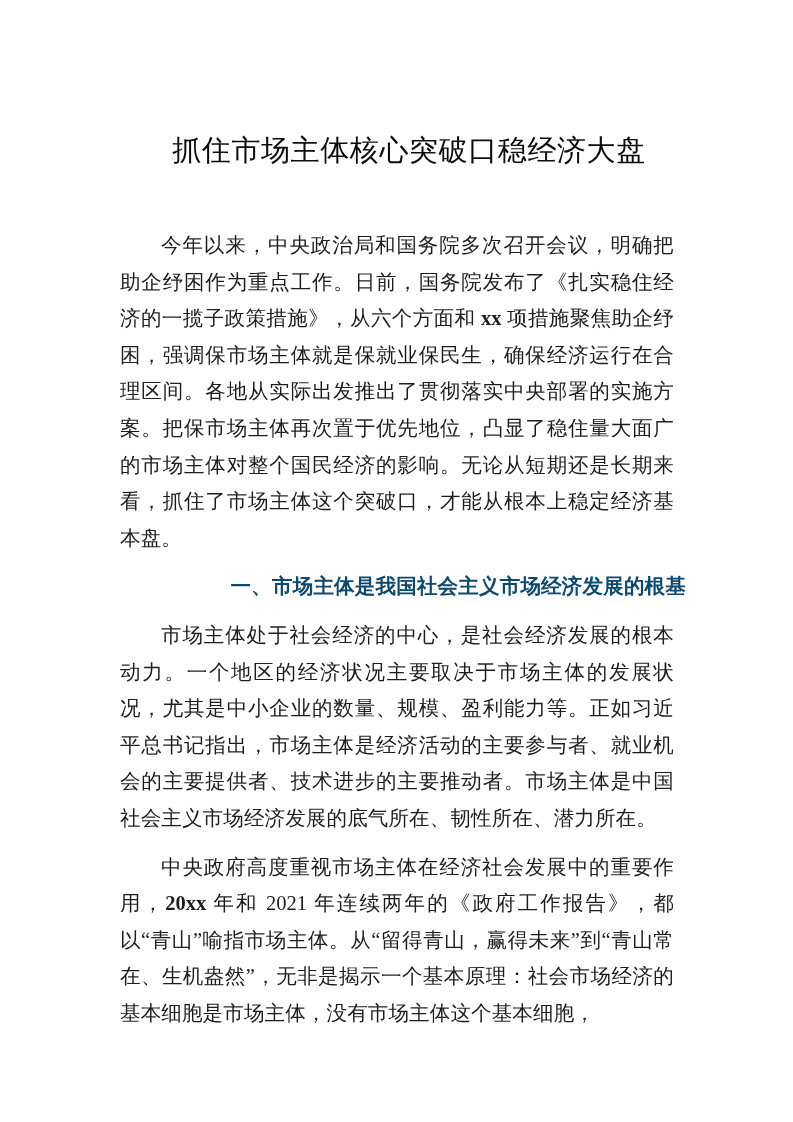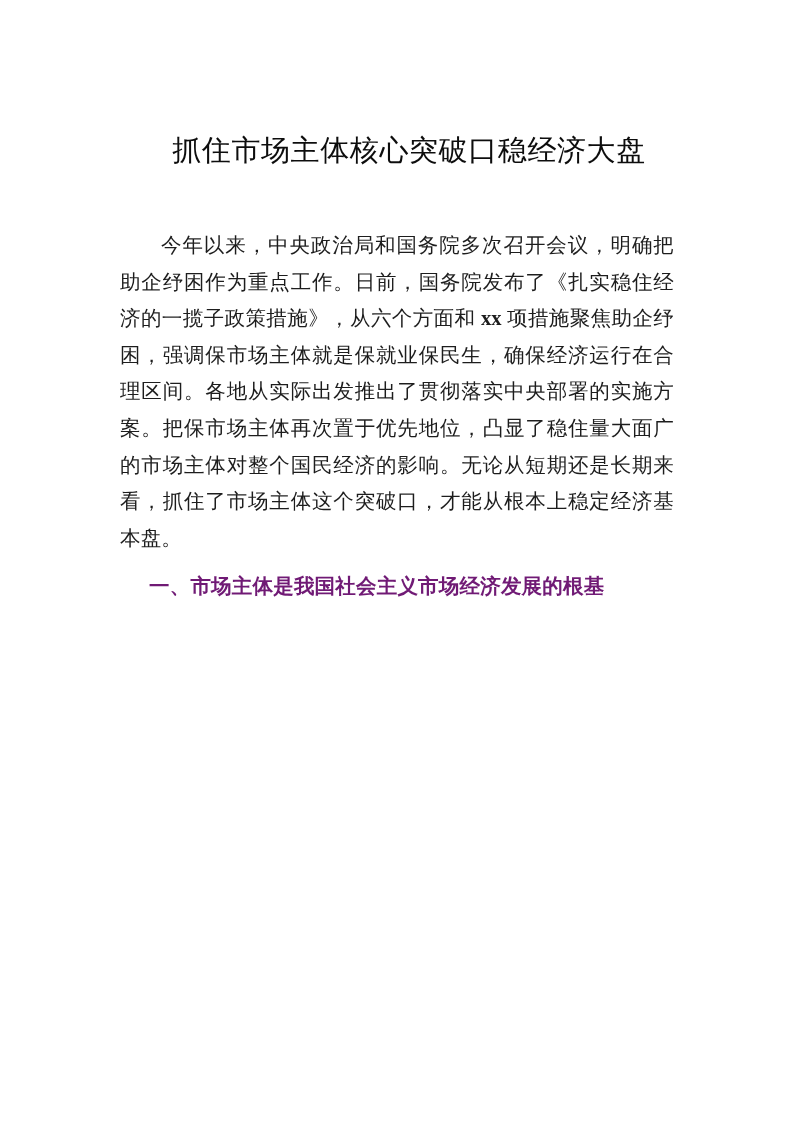--- a/index.html
+++ b/index.html
@@ -70,22 +70,22 @@
   }
 
   h2.section-heading {
     margin: 0;
     padding: 0;
     font-family: "Liberation Sans", "DejaVu Sans", sans-serif;
     font-size: 20.5px;
     font-weight: 700;
     line-height: 36.6px;
     text-indent: 41px;
-    text-align: left;
-    color: #701a75;
+    text-align: right;
+    color: #0c4a6e;
     letter-spacing: 0.2px;
   }
 
   .num-bold {
     font-family: "Liberation Serif", "DejaVu Serif", serif;
     font-weight: 700;
     letter-spacing: 0;
   }
   .num-reg {
     font-family: "Liberation Serif", "DejaVu Serif", serif;
@@ -101,17 +101,19 @@
   <div class="content">
 
     <h1 class="doc-title">抓住市场主体核心突破口稳经济大盘</h1>
 
     <div class="body-block">
 
       <p class="para"><span>今年以来，中央政治局和国务院多次召开会议，明确把助企纾困作为重点工作。日前，国务院发布了《扎实稳住经济的一揽子政策措施》，从六个方面和 </span><span class="num-bold">xx</span><span> 项措施聚焦助企纾困，强调保市场主体就是保就业保民生，确保经济运行在合理区间。各地从实际出发推出了贯彻落实中央部署的实施方案。把保市场主体再次置于优先地位，凸显了稳住量大面广的市场主体对整个国民经济的影响。无论从短期还是长期来看，抓住了市场主体这个突破口，才能从根本上稳定经济基本盘。</span></p>
 
       <h2 class="section-heading">一、市场主体是我国社会主义市场经济发展的根基</h2>
 
+      <p class="para">市场主体处于社会经济的中心，是社会经济发展的根本动力。一个地区的经济状况主要取决于市场主体的发展状况，尤其是中小企业的数量、规模、盈利能力等。正如习近平总书记指出，市场主体是经济活动的主要参与者、就业机会的主要提供者、技术进步的主要推动者。市场主体是中国社会主义市场经济发展的底气所在、韧性所在、潜力所在。</p>
 
+      <p class="para"><span>中央政府高度重视市场主体在经济社会发展中的重要作用，</span><span class="num-bold">20xx</span><span> 年和 </span><span class="num-reg">2021</span><span> 年连续两年的《政府工作报告》，都以“青山”喻指市场主体。从“留得青山，赢得未来”到“青山常在、生机盎然”，无非是揭示一个基本原理：社会市场经济的基本细胞是市场主体，没有市场主体这个基本细胞，</span></p>
 
     </div>
   </div>
 </div>
 
 </body></html>

